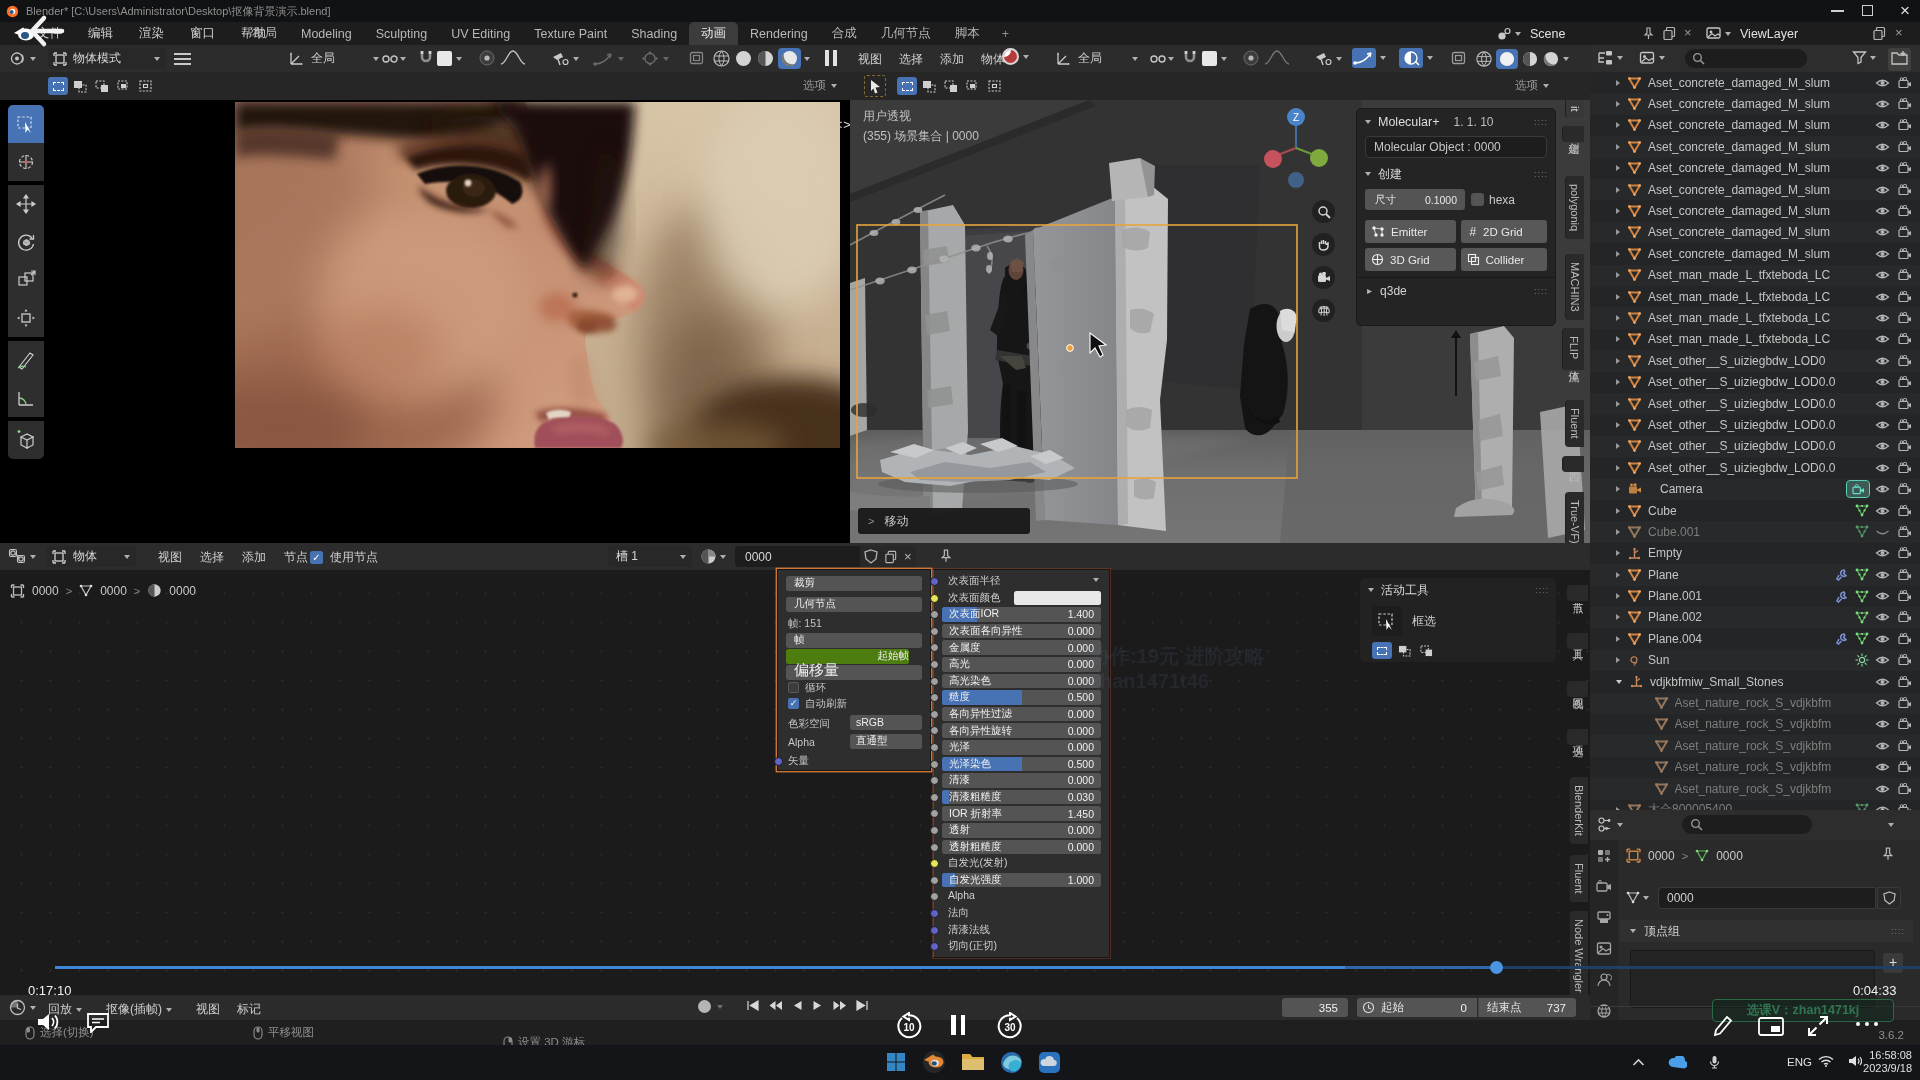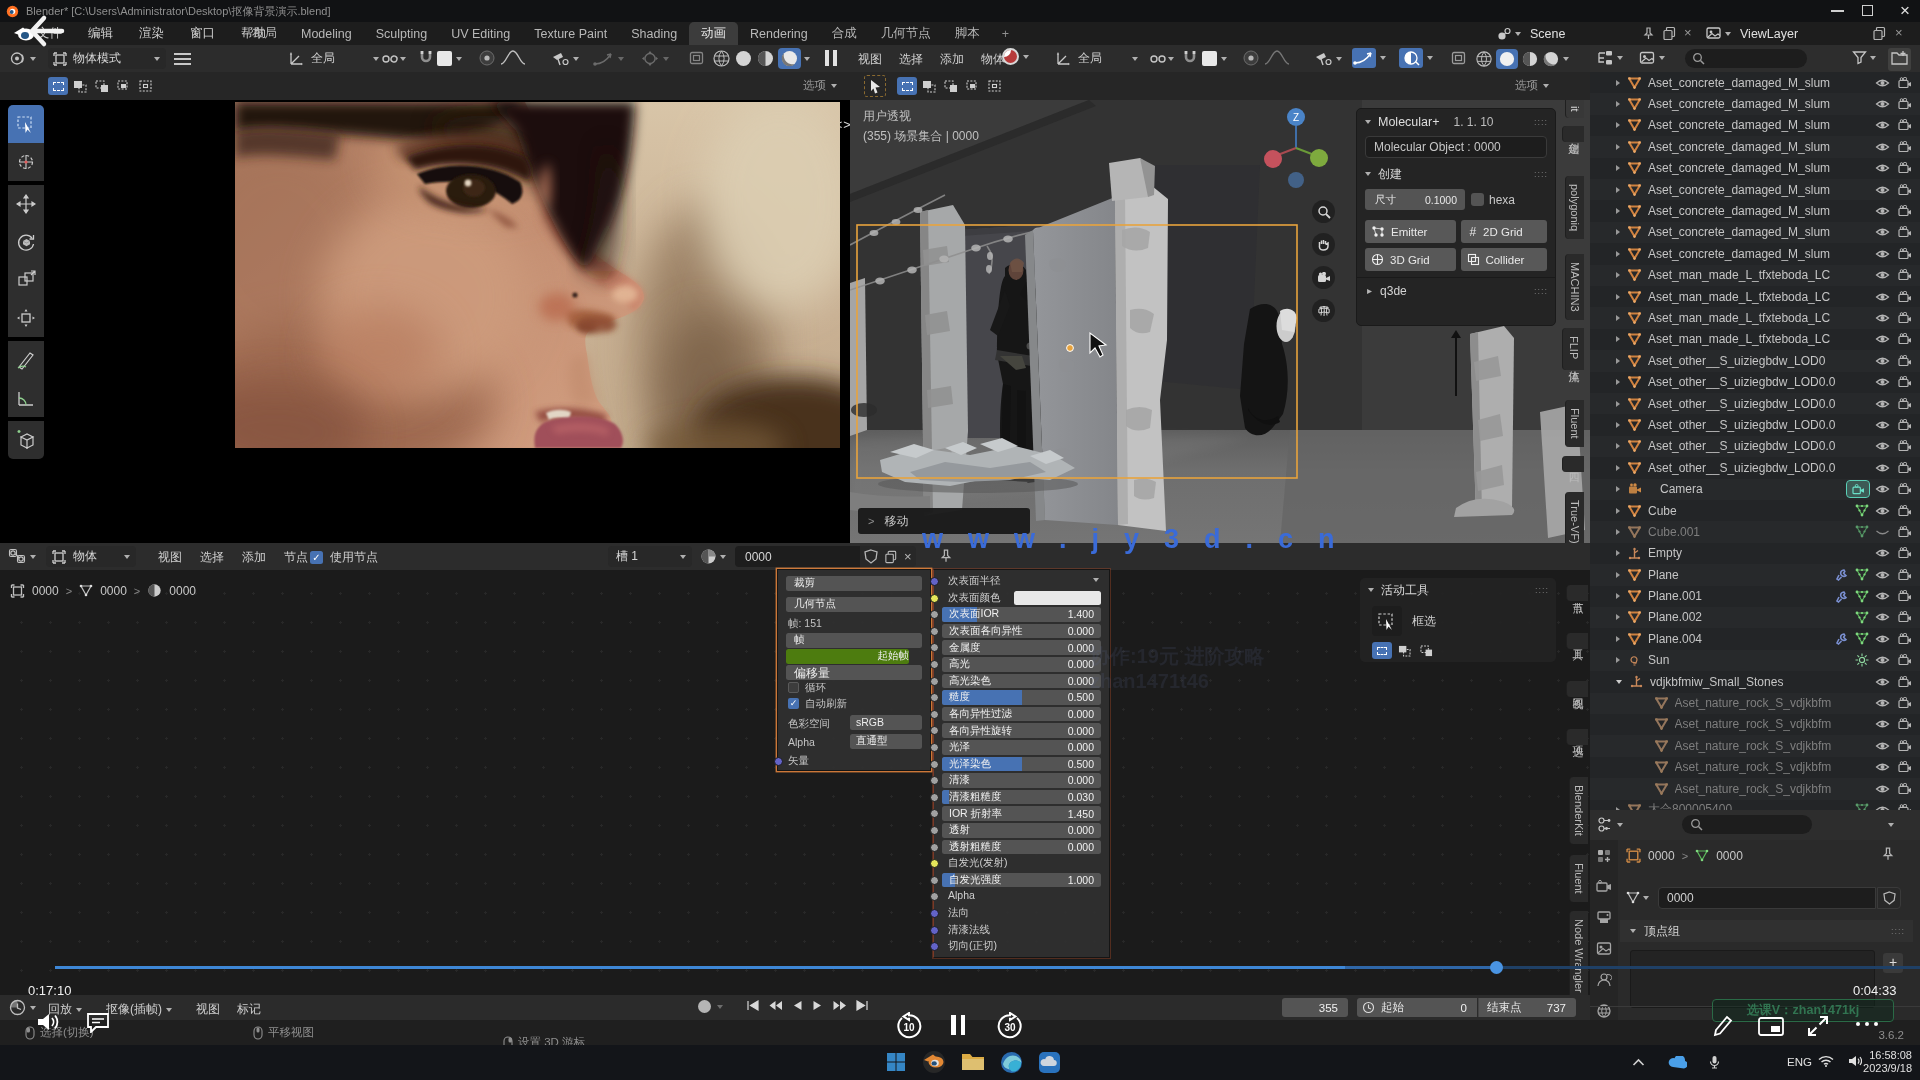--- a/index.html
+++ b/index.html
@@ -1805,21 +1805,21 @@
       <div style="position:absolute;left:8px;right:8px;top:27px;height:14.5px;background:#545454;border-radius:2.5px;display:flex;align-items:center;justify-content:flex-start;font-size:10.5px;color:#ececec">
         <span style="margin-left:8px">几何节点</span>
       </div>
       <div style="position:absolute;left:10px;top:47px;font-size:10.5px;color:#c5c5c5">帧: 151</div>
       <div style="position:absolute;left:8px;right:8px;top:63px;height:14.5px;background:#545454;border-radius:2.5px;display:flex;align-items:center;justify-content:flex-start;font-size:10.5px;color:#ececec">
         <span style="margin-left:8px">帧</span>
       </div>
       <div style="position:absolute;left:8px;right:21px;top:79px;height:14.5px;background:#4d7c0f;border-radius:2.5px;display:flex;align-items:center;justify-content:flex-end;font-size:10.5px;color:#ececec">
         <span style="margin-left:8px">起始帧</span>
       </div>
-      <div style="position:absolute;left:8px;right:8px;top:95px;height:14.5px;background:#545454;border-radius:2.5px;display:flex;align-items:flex-start;justify-content:flex-start;font-size:12px;color:#ececec">
+      <div style="position:absolute;left:8px;right:8px;top:95px;height:14.5px;background:#545454;border-radius:2.5px;display:flex;align-items:flex-end;justify-content:flex-start;font-size:15px;color:#ececec">
         <span style="margin-left:8px">偏移量</span>
       </div>
       <div style="position:absolute;left:10px;top:112px;width:11px;height:11px;background:#3c3c3c;border:1px solid #5a5a5a;border-radius:2px"></div>
       <div style="position:absolute;left:27px;top:111px;font-size:10.5px;color:#c5c5c5">循环</div>
       <div style="position:absolute;left:10px;top:128px;width:11px;height:11px;background:#4772b3;border-radius:2px;color:#fff;font-size:9px;text-align:center;line-height:11px">✓</div>
       <div style="position:absolute;left:27px;top:127px;font-size:10.5px;color:#c5c5c5">自动刷新</div>
       <div style="position:absolute;left:10px;top:147px;font-size:10.5px;color:#c5c5c5">色彩空间</div>
       <div style="position:absolute;left:72px;right:8px;top:145px;height:14.5px;background:#545454;border-radius:2.5px;display:flex;align-items:center;justify-content:flex-start;font-size:10.5px;color:#ececec">
         <span style="margin-left:6px">sRGB</span>
       </div>
@@ -2263,15 +2263,14 @@
       <rect x="13" y="9" width="9" height="6" fill="#fff"></rect>
     </svg>
  <svg class="abs" style="left:1806px;top:1014px" width="24" height="24" viewBox="0 0 24 24">
       <path d="M14 3 h7 v7 M21 3 L13.5 10.5 M10 21 H3 v-7 M3 21 L10.5 13.5" stroke="#fff" stroke-width="2" fill="none"></path>
     </svg>
  <div class="abs" style="left:1856px;top:1022px;display:flex;gap:5px">
       <div style="width:4px;height:4px;border-radius:50%;background:#fff"></div>
       <div style="width:4px;height:4px;border-radius:50%;background:#fff"></div>
       <div style="width:4px;height:4px;border-radius:50%;background:#fff"></div>
     </div>
- <div class="abs" style="left:922px;top:524px;color:#3a6bd8;font-size:27px;font-weight:bold;letter-spacing:25px">www.jy3d.cn</div>
 
 </div>
 
 </body></html>

